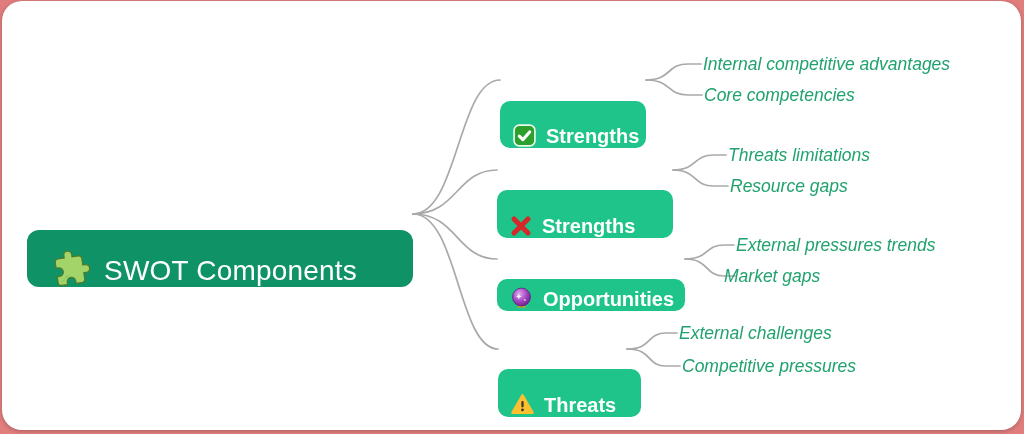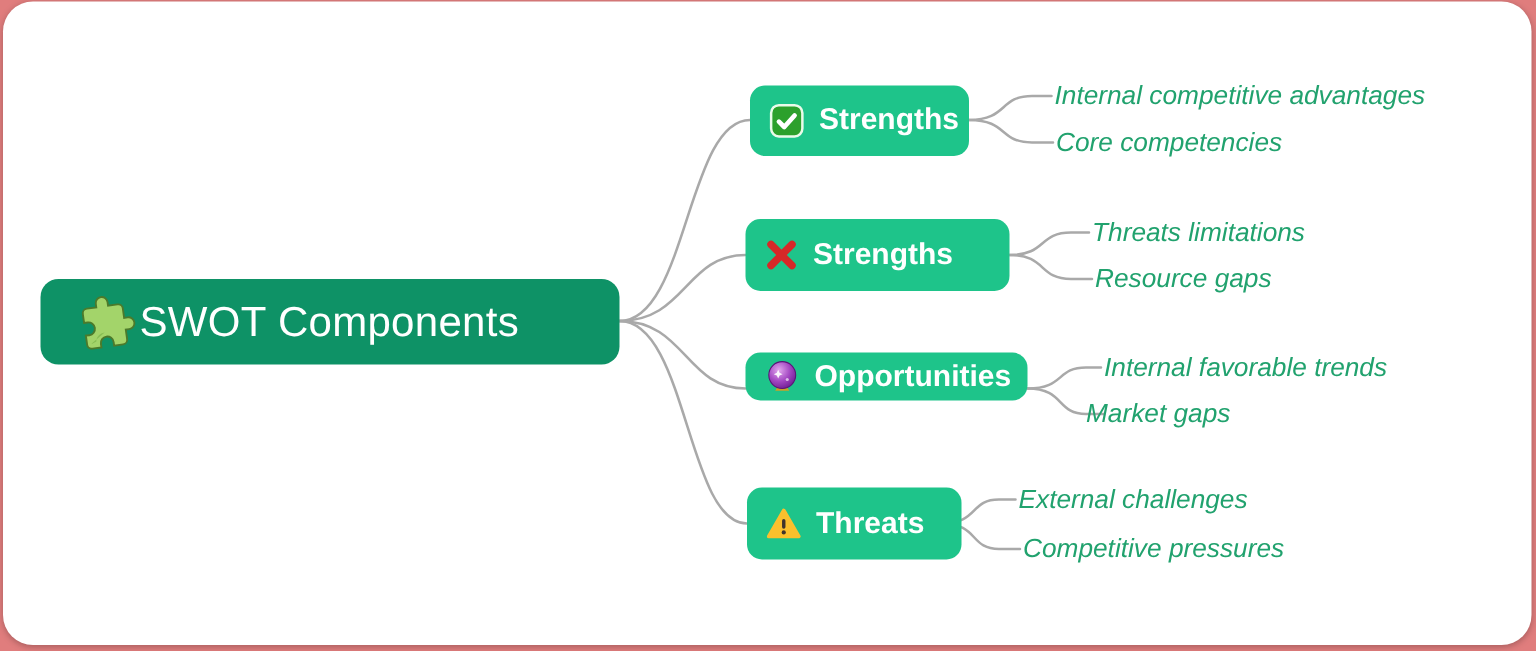--- a/index.html
+++ b/index.html
@@ -7,22 +7,22 @@
     --node-text:#ffffff; --leaf-text:#21a26e; --connector:#a9a9a9;
   }
   *{box-sizing:border-box;margin:0;padding:0;}
   html,body{width:1024px;height:434px;overflow:hidden;}
   body{background:var(--background);font-family:"Liberation Sans",sans-serif;}
   #stage{position:relative;width:1024px;height:434px;}
   .card{position:absolute;left:2px;top:1px;right:3px;bottom:4px;background:var(--card);
         border-radius:20px;box-shadow:0 1px 4px rgba(0,0,0,.25);}
   svg.connectors{position:absolute;left:0;top:0;width:1024px;height:434px;pointer-events:none;}
   svg.connectors path{fill:none;stroke:var(--connector);stroke-width:1.7;stroke-linecap:round;}
-  .node{position:absolute;display:flex;align-items:center;color:var(--node-text);cursor:pointer;}
-  .root-node{background:var(--root-fill);border-radius:12px;padding-left:26px;gap:2px;
+  .node{position:absolute;display:flex;align-items:flex-end;color:var(--node-text);cursor:pointer;margin-top:44px;}
+  .root-node{background:var(--root-fill);border-radius:12px;padding-left:26px;gap:13px;
              font-size:28px;font-weight:400;letter-spacing:.2px;}
   .branch-node{background:var(--branch-fill);border-radius:10px;padding-left:12px;gap:9px;
                font-size:20px;font-weight:600;}
   .icon{display:inline-flex;align-items:center;justify-content:center;flex:0 0 auto;}
   .leaf{position:absolute;transform:translateY(-50%);white-space:nowrap;color:var(--leaf-text);
         font-size:17.5px;font-weight:400;cursor:pointer;font-style:italic;}
 </style>
 </head>
 <body>
 
@@ -88,21 +88,21 @@
           </radialGradient>
         </defs>
         <path d="M7.5 20.6 h9 l-1.8-3 h-5.4 z" fill="#c9a227"></path>
         <circle cx="12" cy="10.6" r="8.6" fill="url(#cbg)" stroke="#5a1478" stroke-width="0.7"></circle>
         <path d="M9.4 7.2 l.9 1.9 1.9.9 -1.9.9 -.9 1.9 -.9-1.9 -1.9-.9 1.9-.9 z" fill="#ffffff" opacity=".9"></path>
         <circle cx="15.2" cy="13.4" r="1" fill="#ffffff" opacity=".65"></circle>
       </svg>
     </span>
     <span>Opportunities</span>
   </div>
-  <div class="leaf" style="left:736px;top:245px">Internal favorable trends</div>
+  <div class="leaf" style="left:736px;top:245px">External pressures trends</div>
   <div class="leaf" style="left:724px;top:276px">Market gaps</div>
 
   <div class="node branch-node" style="left:498px;top:325px;width:143px;height:48px">
     <span class="icon">
       <svg width="25" height="25" viewBox="0 0 24 24">
         <path d="M12 3.2 L21.6 19.8 H2.4 Z" fill="#fbc02d" stroke="#fbc02d" stroke-width="2.4" stroke-linejoin="round"></path>
         <rect x="10.9" y="8.6" width="2.2" height="6.2" rx="1.1" fill="#40342c"></rect>
         <circle cx="12" cy="17.2" r="1.35" fill="#40342c"></circle>
       </svg>
     </span>

